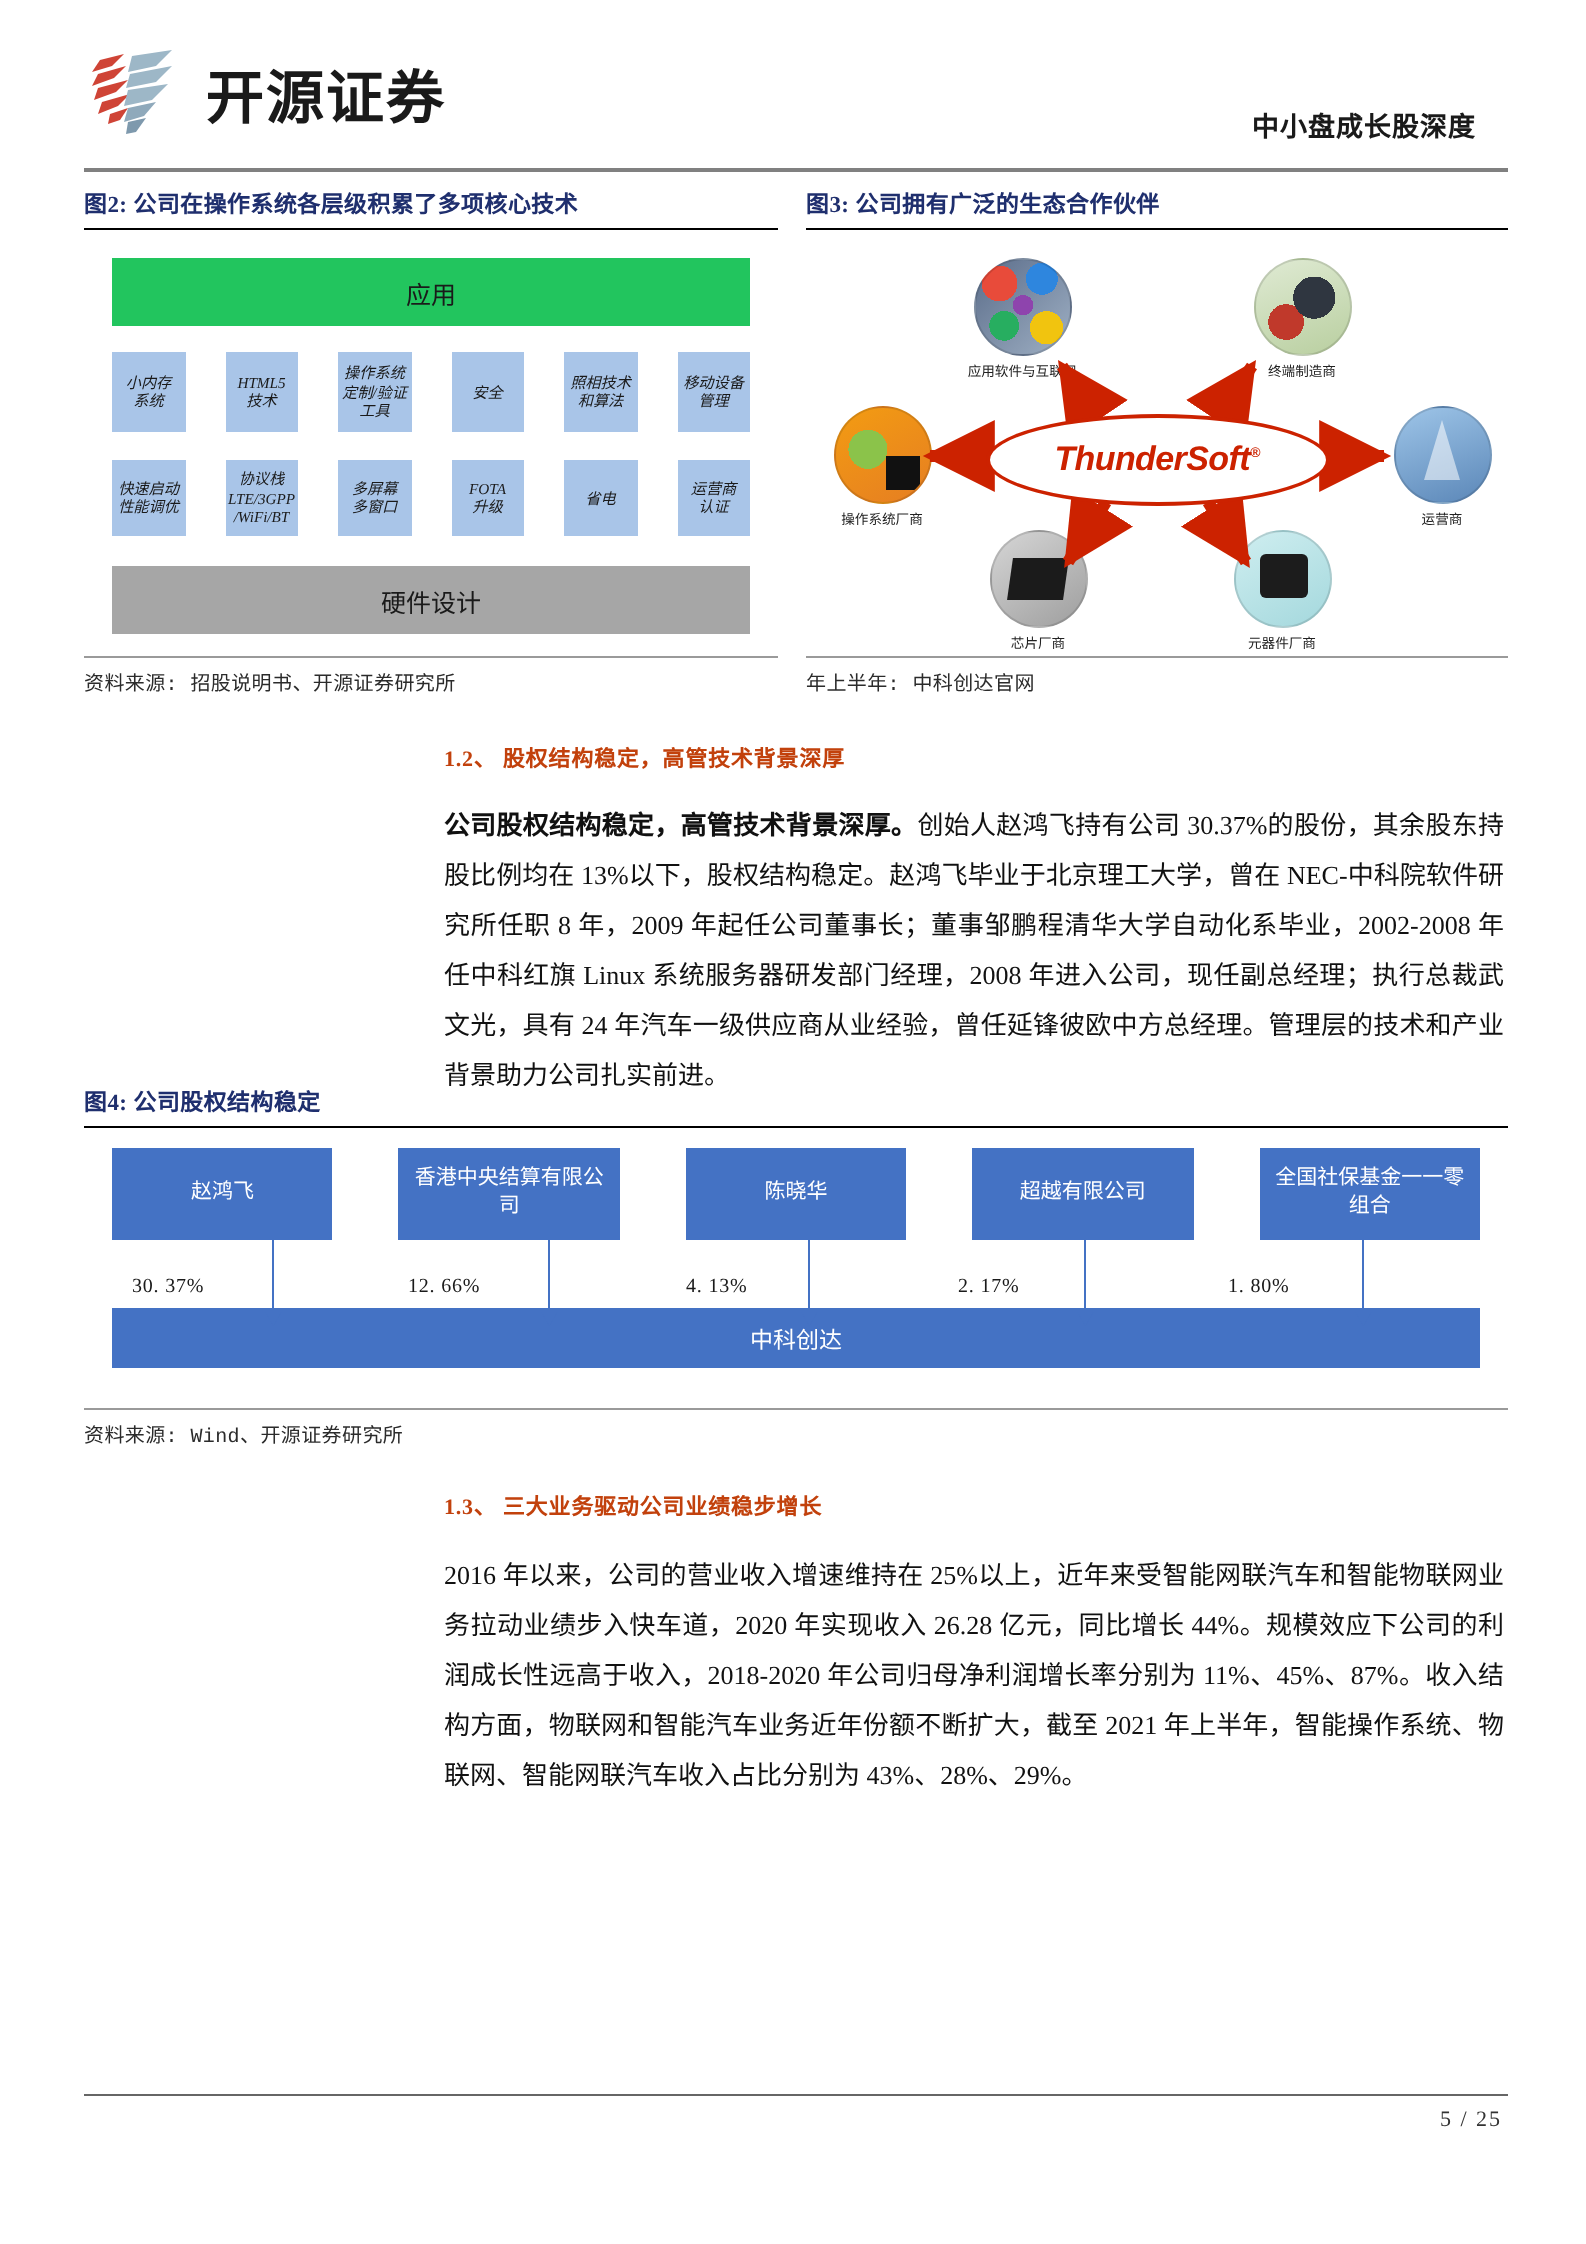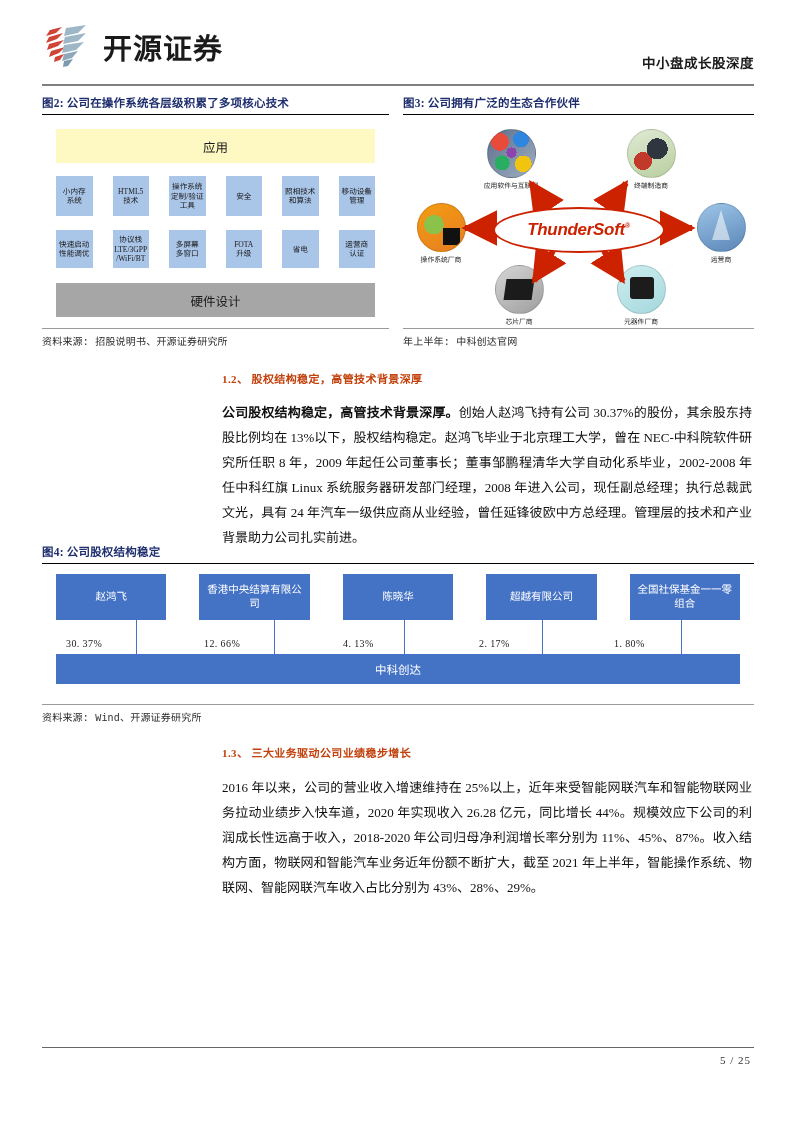--- a/index.html
+++ b/index.html
@@ -45,21 +45,21 @@
   }
   .brand-name {
     font-family: "Liberation Sans", "DejaVu Sans", sans-serif;
     font-size: 29px;
     font-weight: 700;
     letter-spacing: 1px;
     color: #1a1a1a;
   }
   .header-tag {
     position: absolute;
-    right: 0;
+    right: 16px;
     bottom: 10px;
     font-family: "Liberation Serif", serif;
     font-size: 13.5px;
     font-weight: 700;
     color: #1a1a1a;
     letter-spacing: 0.5px;
   }
   .header-rule {
     position: absolute;
     left: 42px;
@@ -110,26 +110,27 @@
   #fig2 .fig-body { height: 213px; padding: 14px 14px 0 14px; }
   .band {
     height: 34px;
     display: flex;
     align-items: center;
     justify-content: center;
     font-family: "Liberation Serif", serif;
     font-size: 12.5px;
     color: #1a1a1a;
   }
-  .band-app { background: #fef9c3; }
+  .band-app { background: #22c55e; }
   .band-hw  { background: #a6a6a6; }
   .tier-row {
     display: flex;
     gap: 20px;
     margin-top: 13px;
+    font-style: italic;
   }
   .tier-box {
     background: #a9c5e8;
     flex: 1 1 0;
     min-width: 0;
     height: 40px;
     display: flex;
     align-items: center;
     justify-content: center;
     text-align: center;

